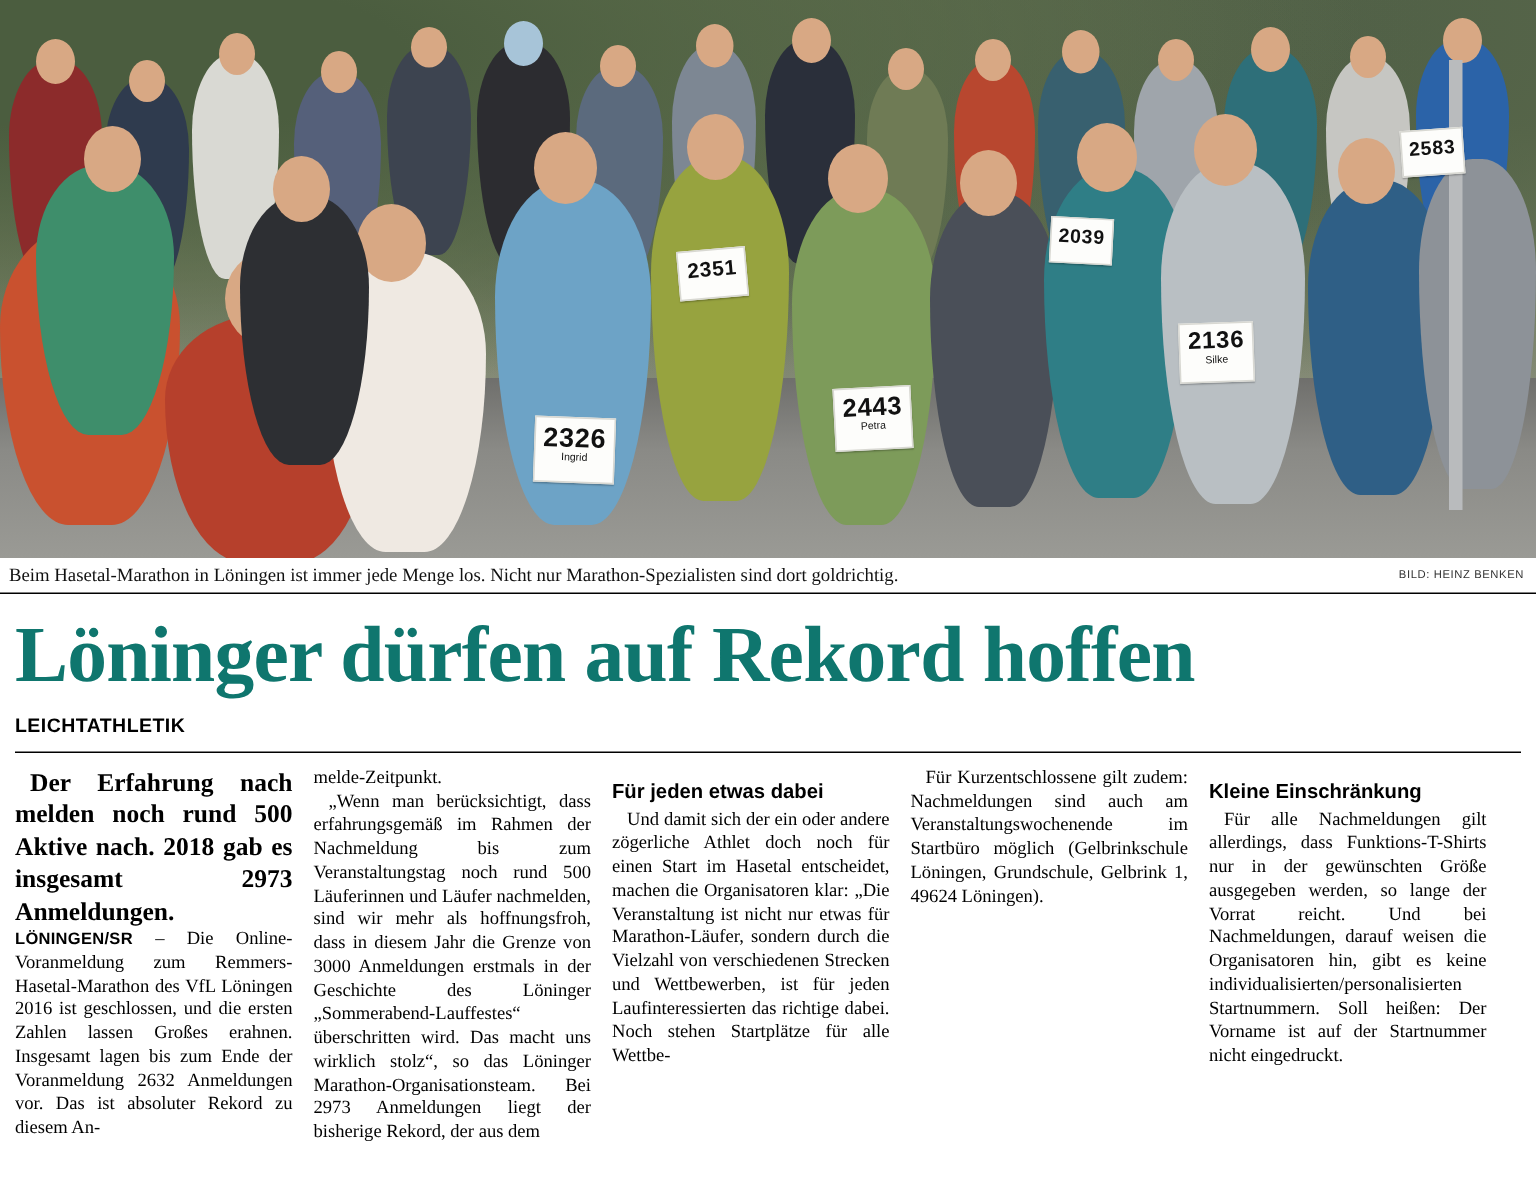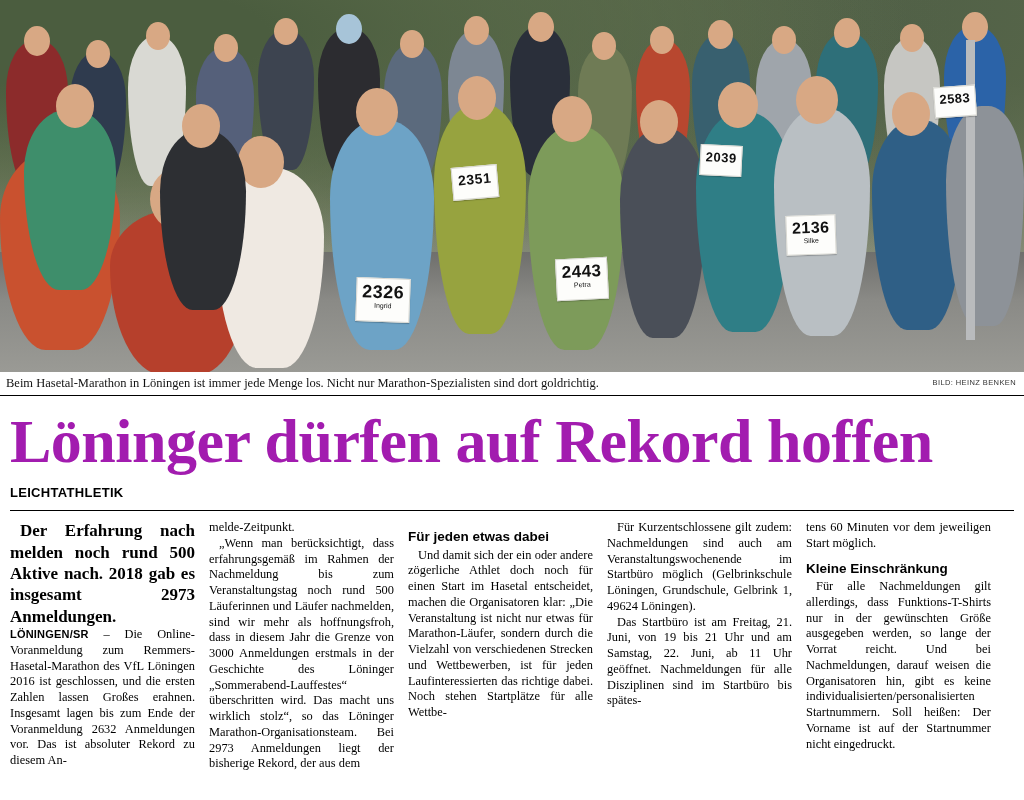--- a/index.html
+++ b/index.html
@@ -103,24 +103,24 @@
     letter-spacing: .4px;
     color: #333;
     margin-left: 32px;
   }
 
   
   .headline {
     margin: 14px 10px 0 10px;
     font-family: "Liberation Serif", serif;
     font-weight: bold;
-    font-size: 62px;
+    font-size: 53px;
     line-height: 1.02;
     letter-spacing: -0.5px;
-    color: #a21caf;
+    color: #0f766e;
   }
   .subhead {
     margin: 13px 10px 0 10px;
     font-family: "Liberation Serif", serif;
     font-size: 19px;
     line-height: 1.15;
     color: #000;
     display: flex;
     align-items: baseline;
     gap: 7px;
@@ -297,23 +297,21 @@
       <p>„Wenn man berücksichtigt, dass erfahrungsgemäß im Rahmen der Nachmeldung bis zum Veranstaltungstag noch rund 500 Läuferinnen und Läufer nachmelden, sind wir mehr als hoffnungsfroh, dass in diesem Jahr die Grenze von 3000 Anmeldungen erstmals in der Geschichte des Löninger „Sommerabend-Lauffestes“ überschritten wird. Das macht uns wirklich stolz“, so das Löninger Marathon-Organisationsteam. Bei 2973 Anmeldungen liegt der bisherige Rekord, der aus dem</p>
     </div>
 
     <div class="col">
       <h3 class="subhl">Für jeden etwas dabei</h3>
       <p>Und damit sich der ein oder andere zögerliche Athlet doch noch für einen Start im Hasetal entscheidet, machen die Organisatoren klar: „Die Veranstaltung ist nicht nur etwas für Marathon-Läufer, sondern durch die Vielzahl von verschiedenen Strecken und Wettbewerben, ist für jeden Laufinteressierten das richtige dabei. Noch stehen Startplätze für alle Wettbe-</p>
     </div>
 
     <div class="col">
       <p>Für Kurzentschlossene gilt zudem: Nachmeldungen sind auch am Veranstaltungswochenende im Startbüro möglich (Gelbrinkschule Löningen, Grundschule, Gelbrink 1, 49624 Löningen).</p>
-      <p>Das Startbüro ist am Freitag, 21. Juni, von 19 bis 21 Uhr und am Samstag, 22. Juni, ab 11 Uhr geöffnet. Nachmeldungen für alle Disziplinen sind im Startbüro bis spätes-</p>
-    </div>
-
-    <div class="col">
-      <p class="noind">tens 60 Minuten vor dem jeweiligen Start möglich.</p>
+    </div>
+
+    <div class="col">
       <h3 class="subhl">Kleine Einschränkung</h3>
       <p>Für alle Nachmeldungen gilt allerdings, dass Funktions-T-Shirts nur in der gewünschten Größe ausgegeben werden, so lange der Vorrat reicht. Und bei Nachmeldungen, darauf weisen die Organisatoren hin, gibt es keine individualisierten/personalisierten Startnummern. Soll heißen: Der Vorname ist auf der Startnummer nicht eingedruckt.</p>
     </div>
 
   </div>
 </div>
 
 </body></html>

